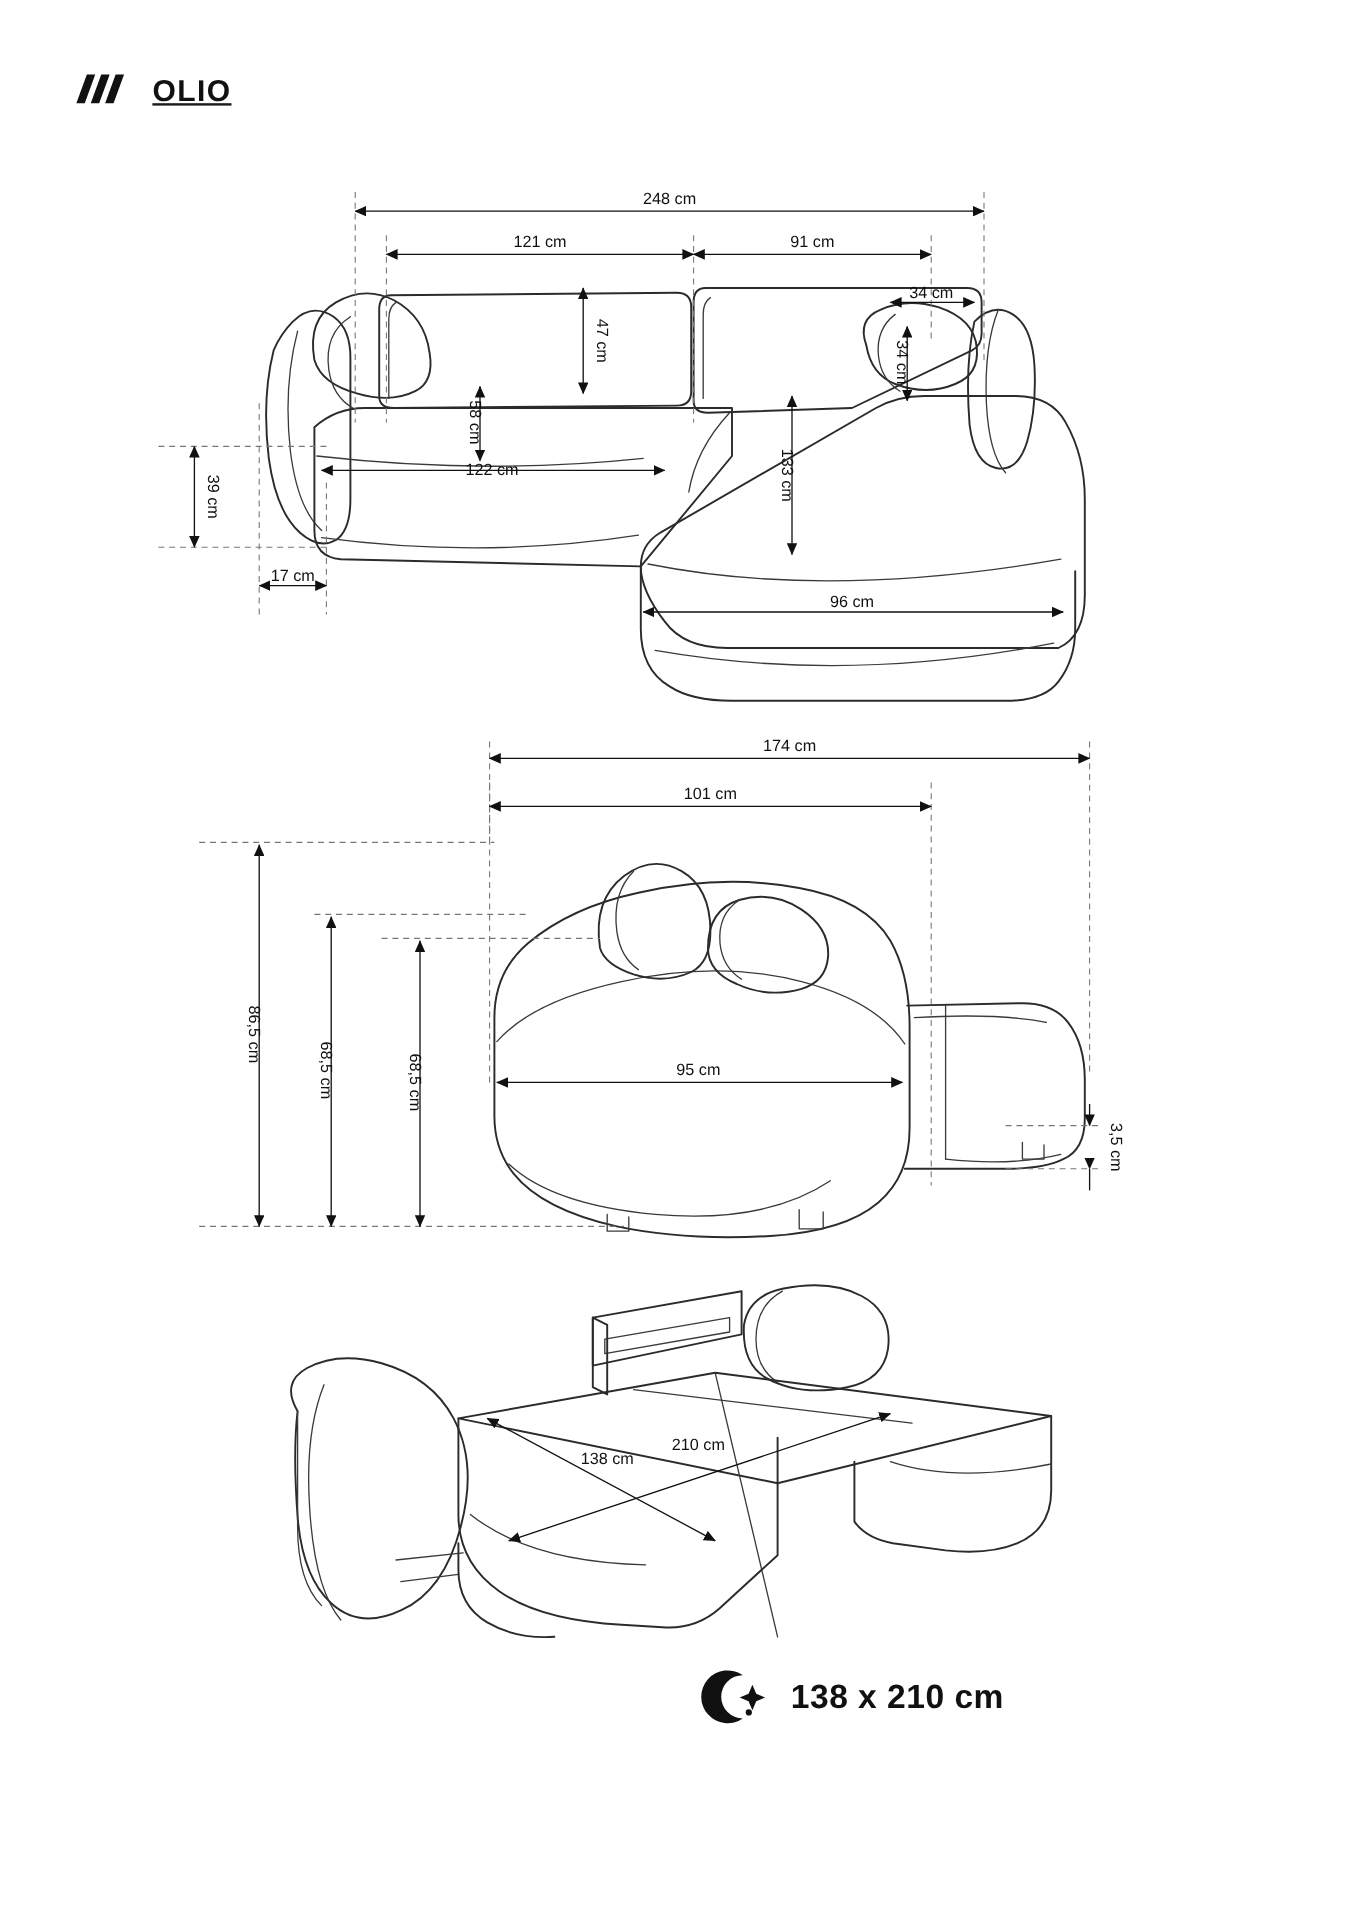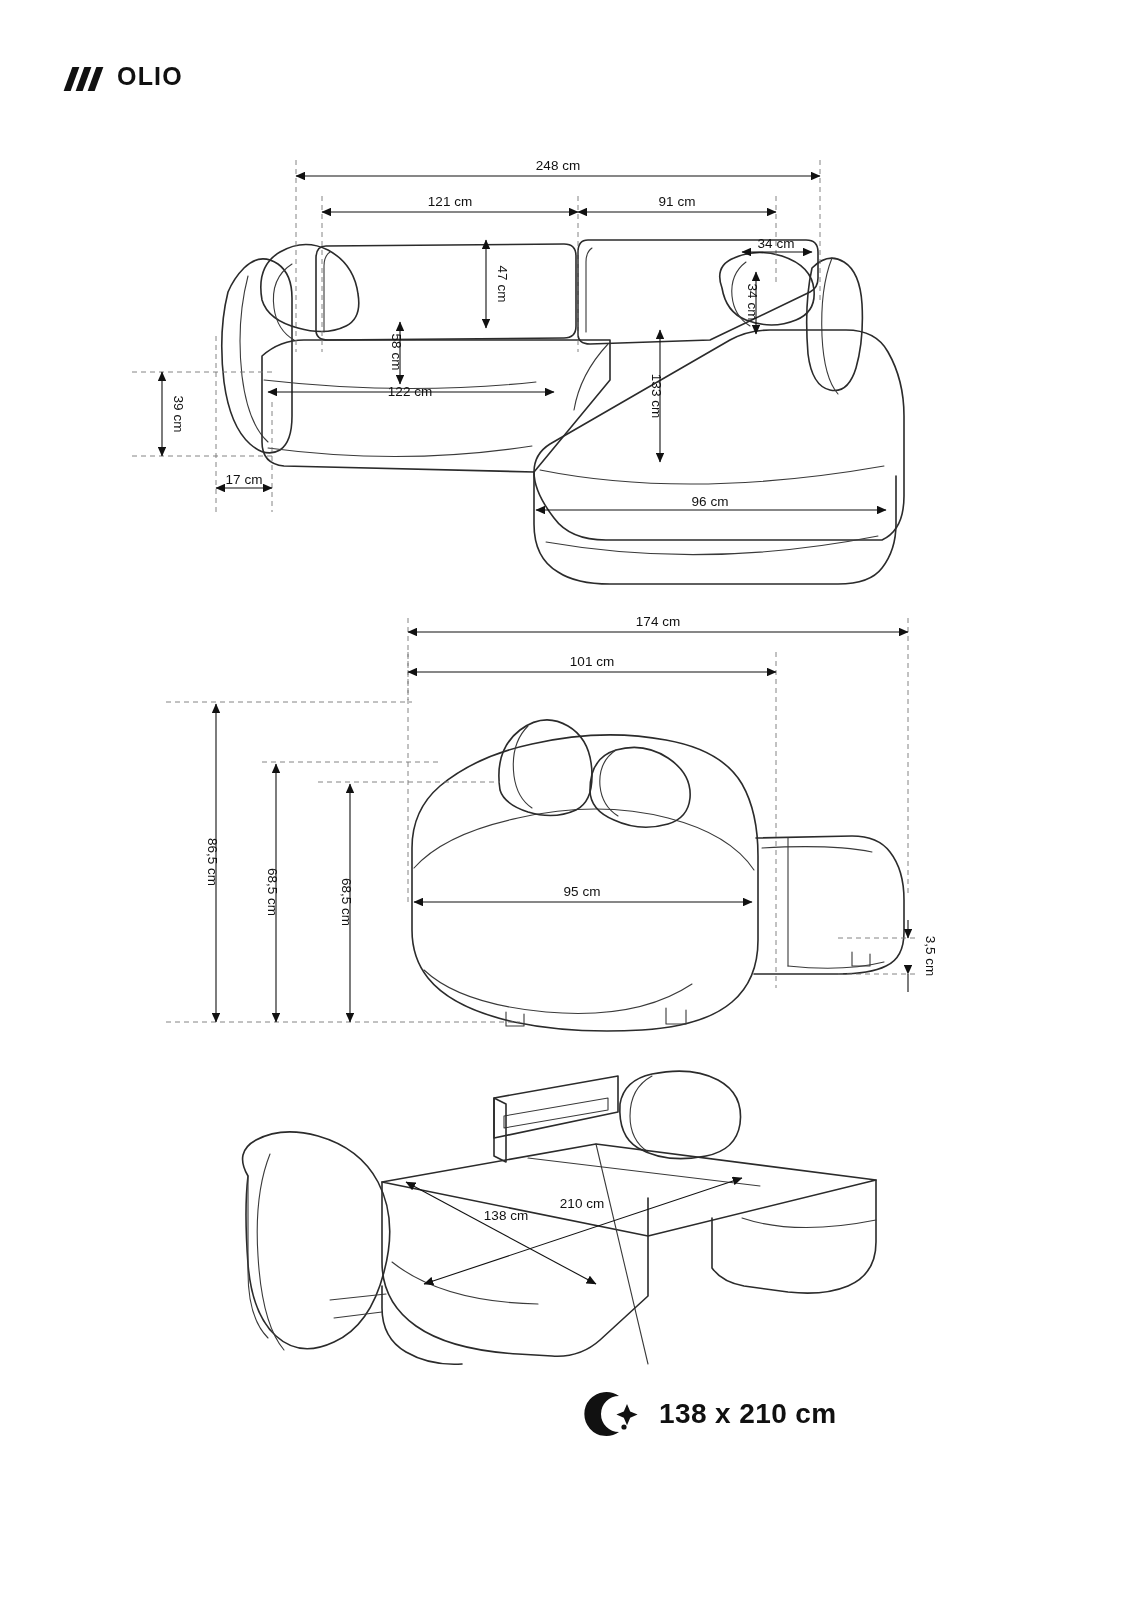--- a/index.html
+++ b/index.html
@@ -20,22 +20,23 @@
     left: 0; top: 0;
     width: 1131px; height: 1600px;
   }
 
   
   .header {
     position: absolute;
     left: 68px;
     top: 62px;
     display: flex;
-    align-items: flex-end;
-    gap: 18px;
+    align-items: flex-start;
+    gap: 28px;
+    text-decoration: underline;
   }
   .logo-mark {
     display: flex;
     gap: 5px;
     align-items: flex-end;
   }
   .logo-mark i {
     display: block;
     width: 7px;
     height: 24px;

